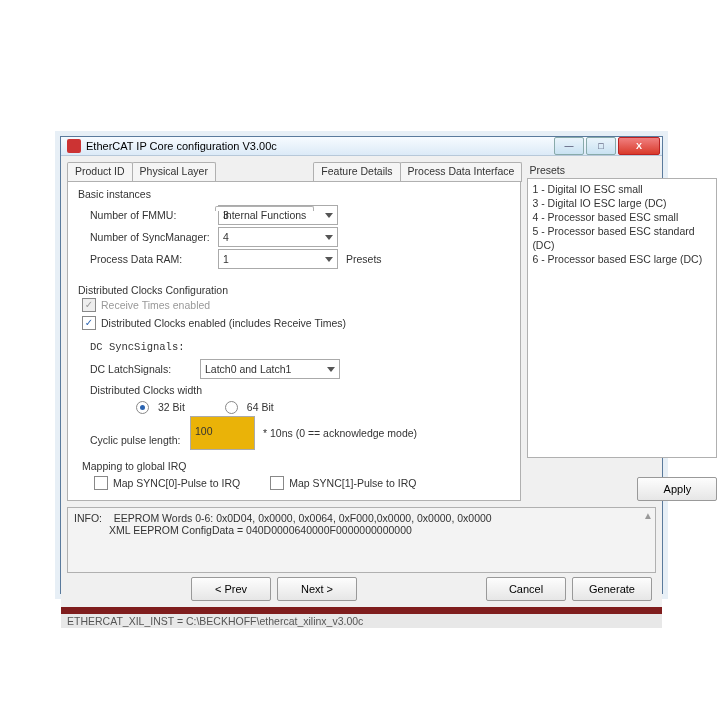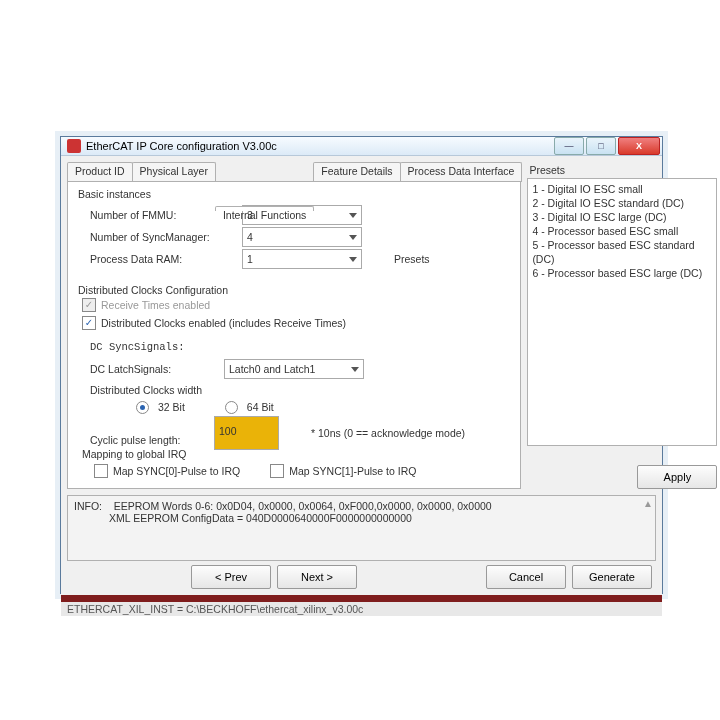--- a/index.html
+++ b/index.html
@@ -11,21 +11,21 @@
   .winbtn{width:28px;height:16px;margin-left:2px;border:1px solid #8aa;background:linear-gradient(#eaf4fb,#c9e2f2);border-radius:2px;display:flex;align-items:center;justify-content:center;font-size:9px;color:#335;}
   .winbtn.close{background:linear-gradient(#f08080,#d93a2b);border-color:#b22;color:#fff;font-weight:bold;width:40px;}
   .client{flex:1;padding:6px 6px 2px 6px;display:flex;flex-direction:column;background:#f0f0f0;}
   .upper{flex:0 0 308px;display:flex;gap:6px;}
   .tabhost{flex:1;display:flex;flex-direction:column;}
   .tabs{display:flex;height:20px;}
   .tab{padding:2px 7px;border:1px solid #b0b0b0;border-bottom:none;background:#f5f5f5;font-size:10.5px;color:#333;border-top-left-radius:2px;border-top-right-radius:2px;margin-right:-1px;white-space:nowrap;}
   .tab.active{background:#fff;position:relative;z-index:2;margin-top:44px;}
   .tabbody{flex:1;border:1px solid #b0b0b0;background:#fff;padding:6px 8px;margin-top:-1px;overflow:hidden;font-size:10.5px;color:#333;}
   .group{border:1px solid #d0d0d0;padding:6px 8px 8px 8px;margin-bottom:6px;}
-  .row{display:flex;align-items:center;height:22px;gap:24px;}
+  .row{display:flex;align-items:center;height:22px;}
   .row .lbl{width:128px;color:#333;}
   .combo{width:110px;height:18px;border:1px solid #aaa;background:#fff;display:flex;align-items:center;justify-content:space-between;padding:0 4px;font-size:10.5px;}
   .combo .arrow{width:0;height:0;border-left:4px solid transparent;border-right:4px solid transparent;border-top:5px solid #555;}
   .unit{margin-left:8px;color:#333;}
   .chk{display:flex;align-items:center;gap:5px;height:18px;}
   .box{width:12px;height:12px;border:1px solid #888;background:#fff;display:flex;align-items:center;justify-content:center;font-size:10px;line-height:10px;color:#2a63b0;}
   .box.disabled{background:#eee;color:#999;}
   .radio{width:11px;height:11px;border:1px solid #888;border-radius:50%;background:#fff;display:inline-flex;align-items:center;justify-content:center;margin-right:4px;}
   .radio .dot{width:5px;height:5px;border-radius:50%;background:#2a63b0;}
   .txt{width:55px;height:16px;border:1px solid #aaa;background:#eab308;padding:8px 4px;}
@@ -132,41 +132,40 @@
                   <span>64 Bit</span>
                 </span>
             </div>
             <div class="sp"></div>
             <div class="row" style="padding-left:14px;">
               <div class="lbl" style="width:100px;margin-top:14px;">Cyclic pulse length:</div>
               <div class="txt">100</div>
               <div class="unit">* 10ns  (0 == acknowledge mode)</div>
             </div>
             <div class="sp"></div>
-            <div style="padding-left:6px;">Mapping to global IRQ</div>
+            <div style="padding-left:6px;margin-top:12px;">Mapping to global IRQ</div>
             <div class="row" style="padding-left:18px;gap:30px;">
               <span class="chk">
                   <span class="box"></span>
                   <span>Map SYNC[0]-Pulse to IRQ</span>
                 </span>
               <span class="chk">
                   <span class="box"></span>
                   <span>Map SYNC[1]-Pulse to IRQ</span>
                 </span>
             </div>
           </div>
 
         </div>
       </div>
 
       <div class="right">
         <div class="pres-title">Presets</div>
         <div class="pres-list">
           <div>1 - Digital IO ESC small</div>
-          <div>2 - Digital IO ESC standard (DC)</div>
           <div>3 - Digital IO ESC large (DC)</div>
           <div>4 - Processor based ESC small</div>
           <div>5 - Processor based ESC standard (DC)</div>
           <div>6 - Processor based ESC large (DC)</div>
         </div>
         <div class="applyrow">
             <div class="btn">Apply</div>
           </div>
       </div>
     </div>

